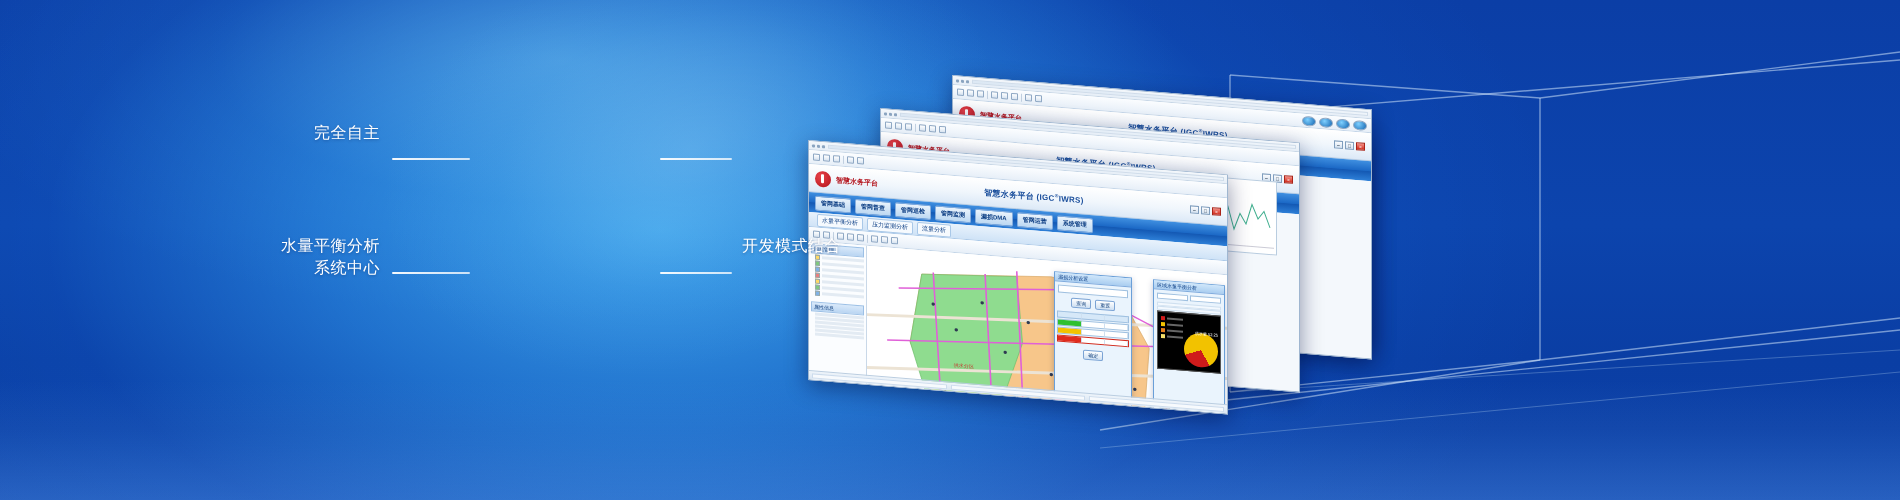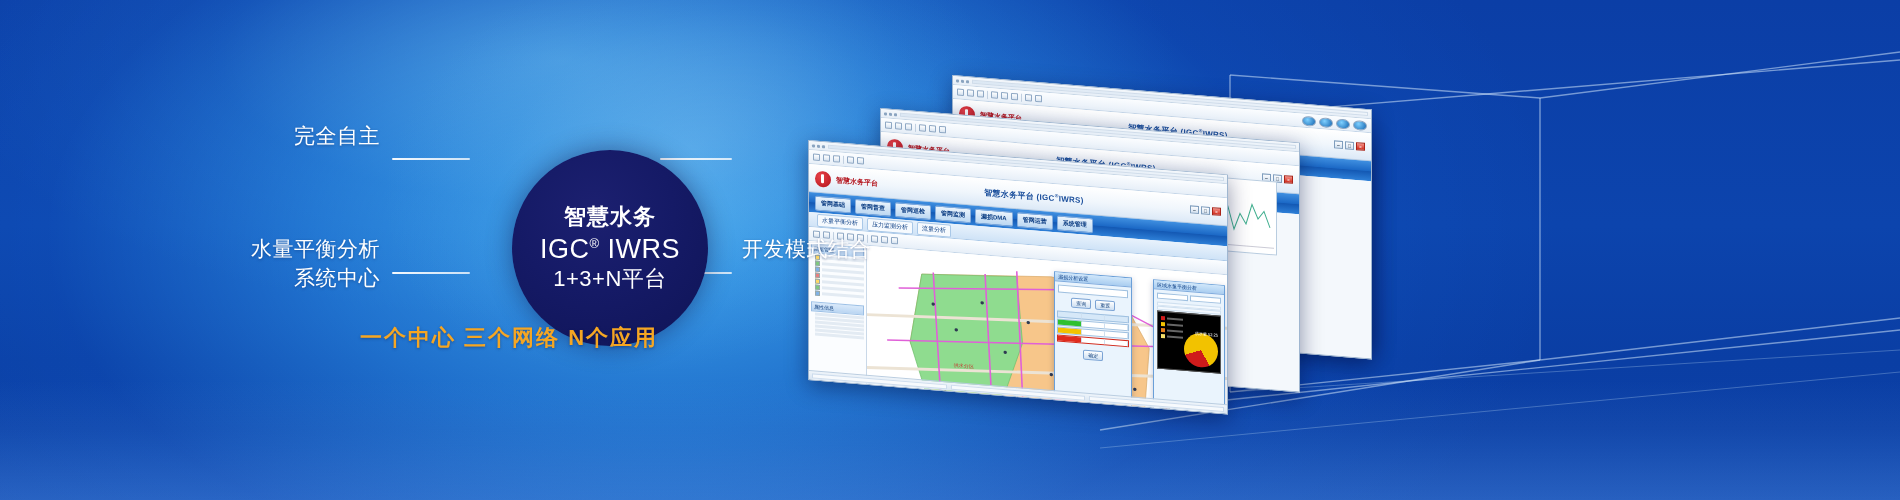--- a/index.html
+++ b/index.html
@@ -49,21 +49,21 @@
     color:#fff; text-align:center; line-height:1.08;
   }
   .core-l1 { font-size:22px; font-weight:700; letter-spacing:1px; margin-bottom:6px; }
   .core-l2 { font-size:27px; font-weight:400; letter-spacing:0.5px; margin-bottom:3px; white-space:nowrap; }
   .core-l2 sup { font-size:13px; vertical-align:super; }
   .core-l3 { font-size:22px; font-weight:400; letter-spacing:0.5px; }
 
   .feature {
     position:absolute;
     color:#ffffff;
-    font-size:21px;
+    font-size:16px;
     font-weight:500;
     line-height:1.38;
     letter-spacing:0.5px;
     text-shadow:0 1px 3px rgba(0,20,70,0.35);
     white-space:nowrap;
   }
   .feature.left  { text-align:right; }
   .feature.right { text-align:left; }
 
   .connector {
@@ -649,23 +649,15 @@
     <div>水量平衡分析</div>
     <div>系统中心</div>
   </div>
   <div class="connector" style="left:392px; top:272px; width:78px;"></div>
 
   <div class="feature right" style="left:742px; top:235px; width:240px;">
     <div>开发模式结合</div>
   </div>
   <div class="connector" style="left:660px; top:272px; width:72px;"></div>
 
-  <div class="core-circle">
-    <div class="core-l1">智慧水务</div>
-    <div class="core-l2">
-      <span>IGC</span><sup>®</sup><span> IWRS</span>
-    </div>
-    <div class="core-l3">1+3+N平台</div>
-  </div>
-
-  <div class="tagline">一个中心  三个网络  N个应用</div>
+
 
 </div>
 
 </body></html>

